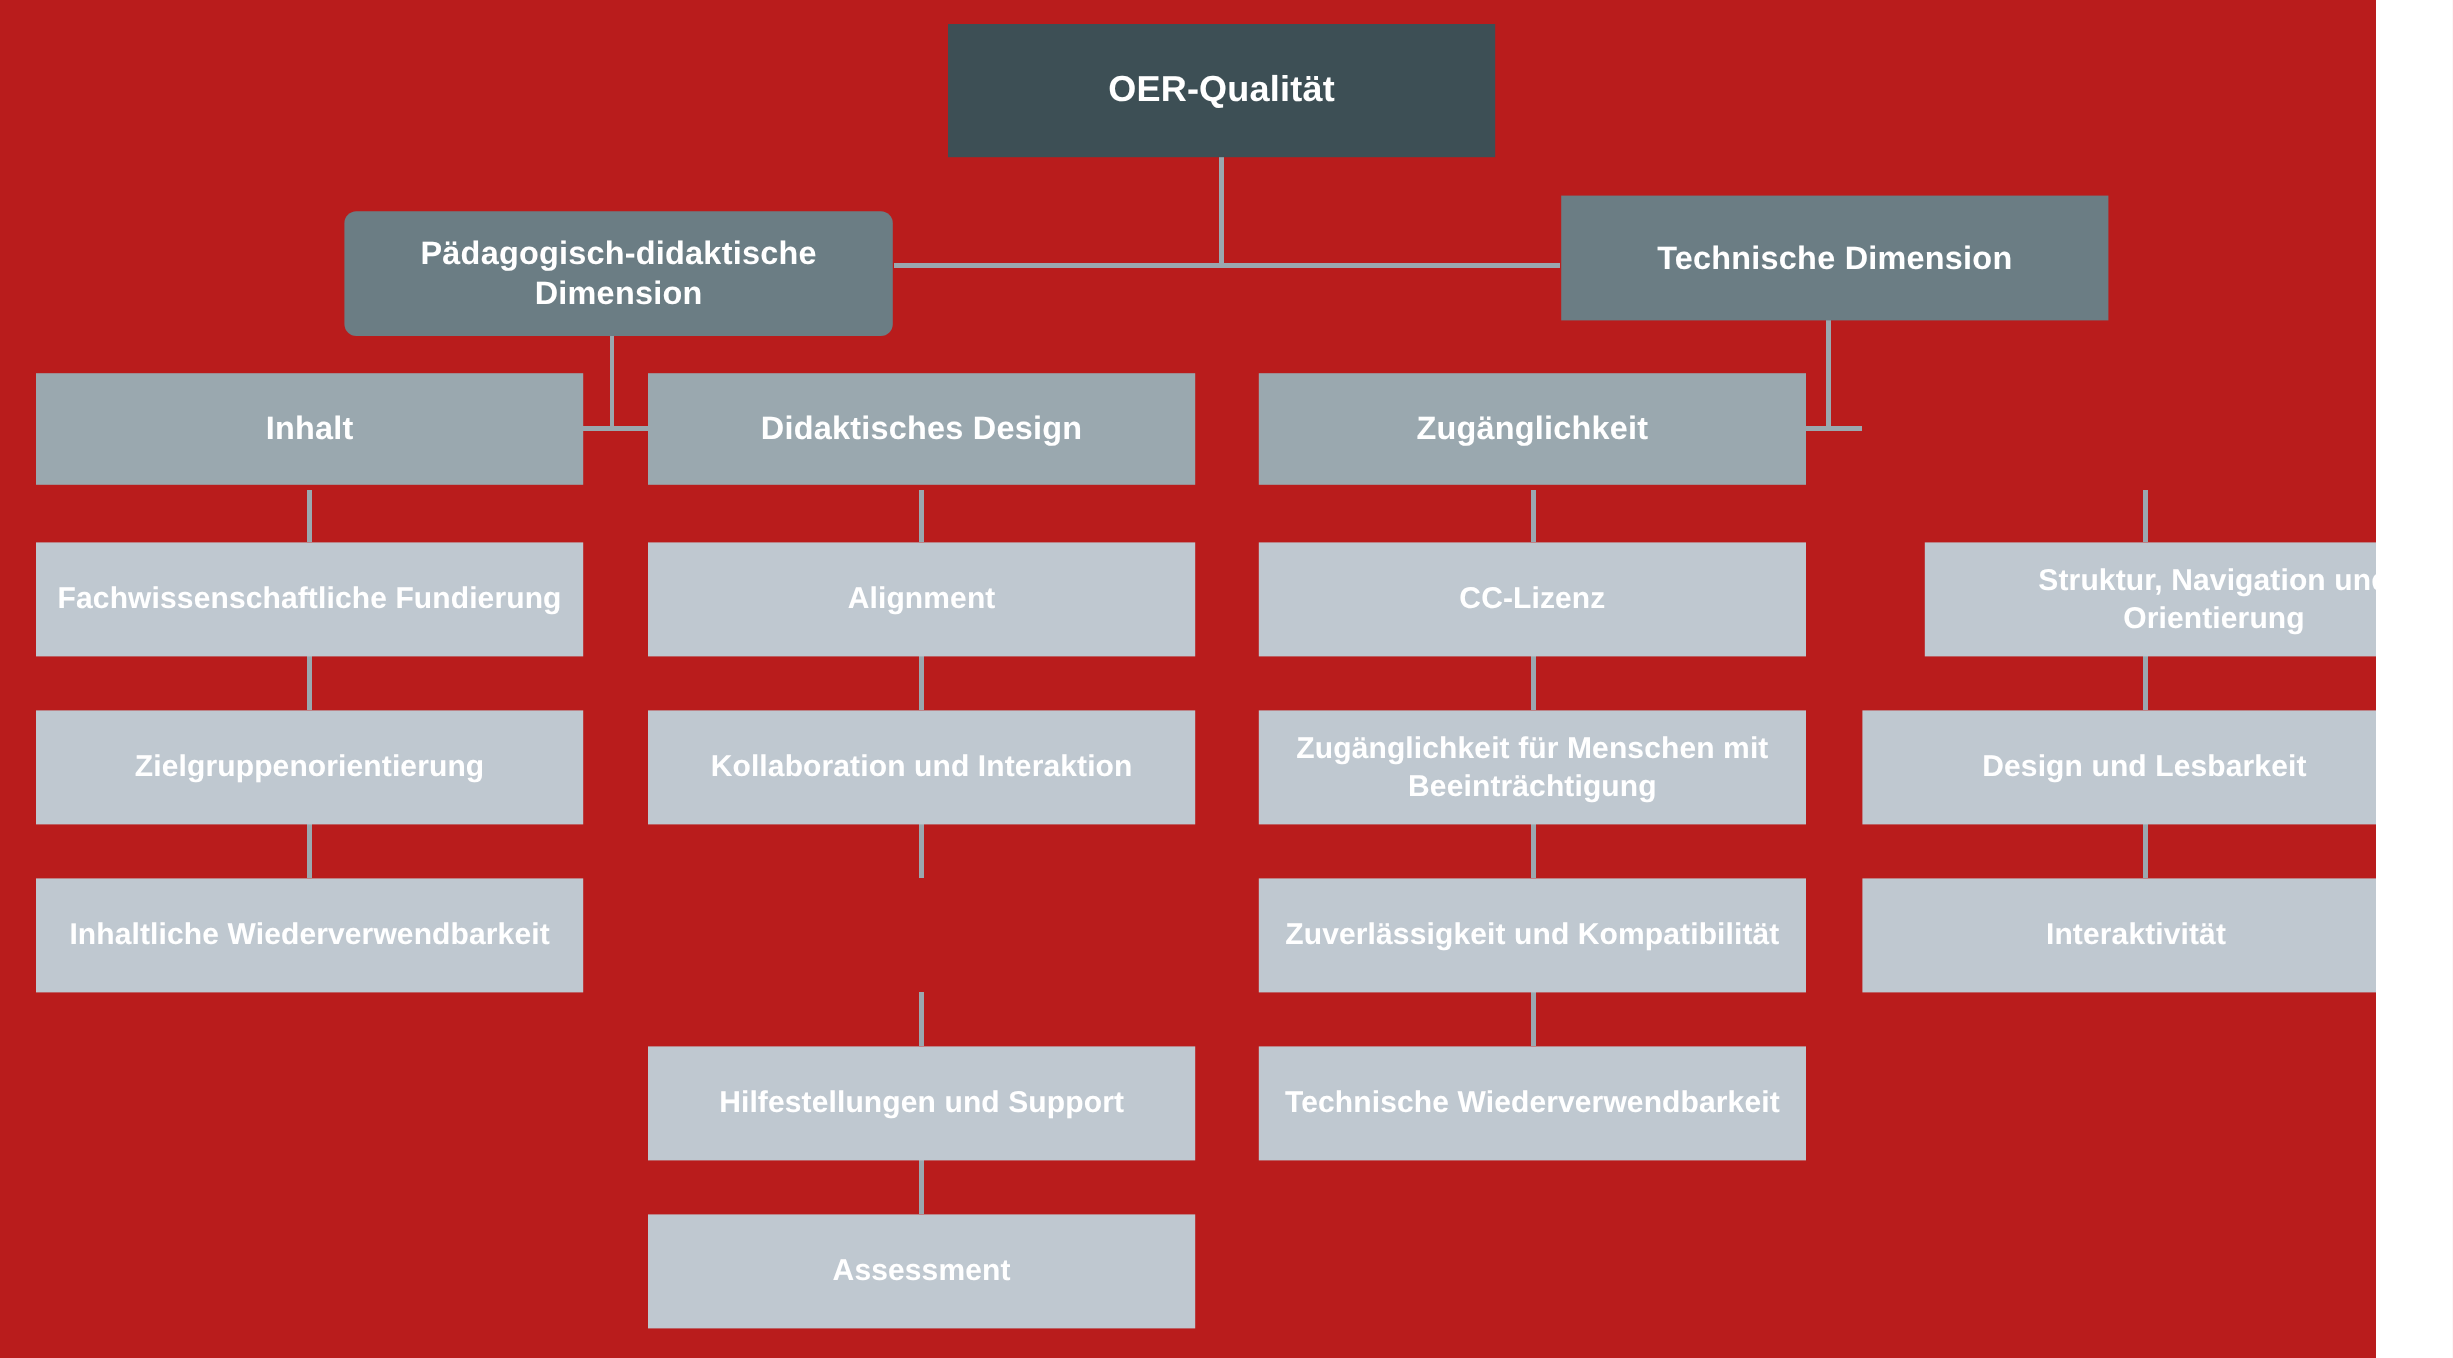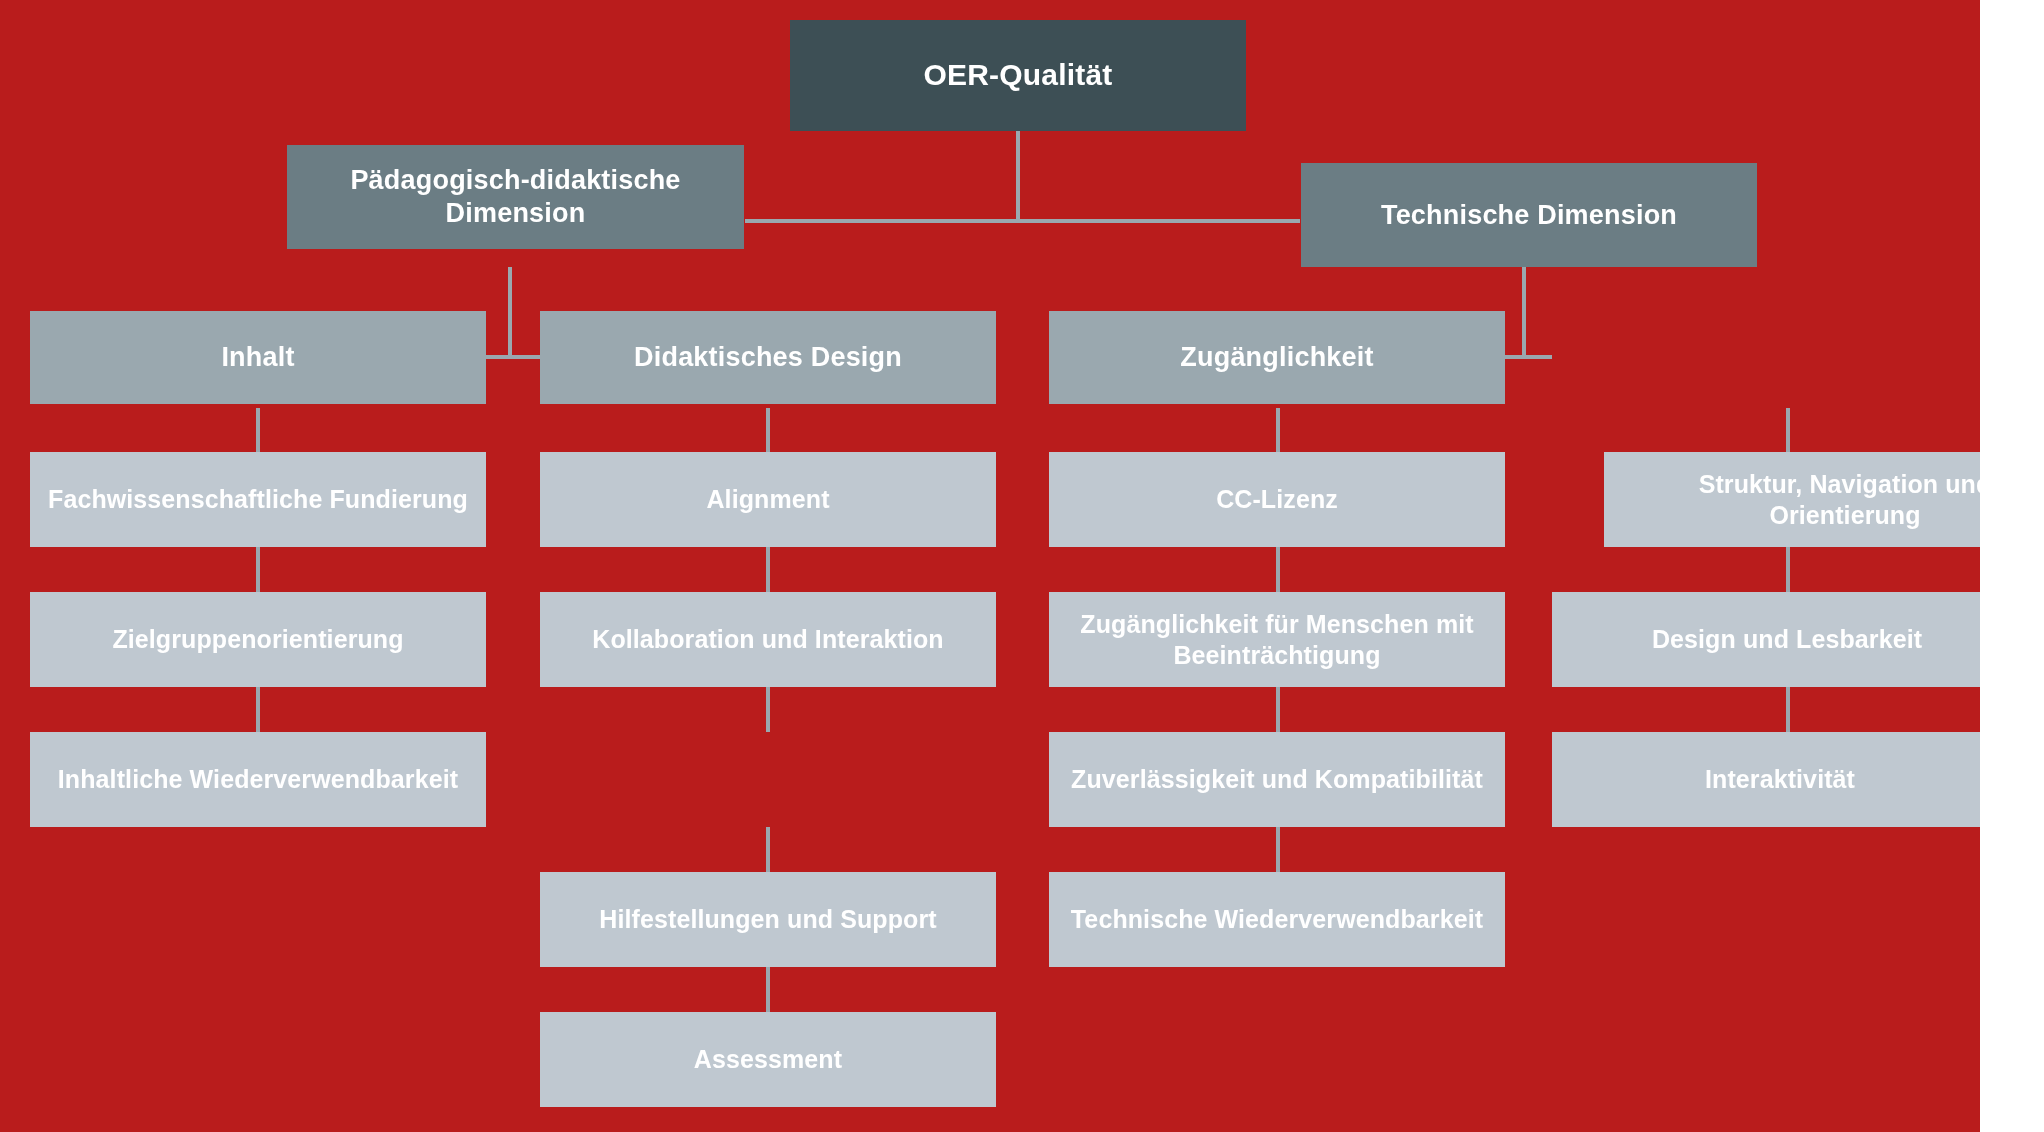--- a/index.html
+++ b/index.html
@@ -104,21 +104,21 @@
       <line x1="1788" y1="408" x2="1788" y2="452"></line>
       <line x1="1788" y1="547" x2="1788" y2="592"></line>
       <line x1="1788" y1="687" x2="1788" y2="732"></line>
     </g>
   </svg>
 
   <div class="node node-root" style="left:790px; top:20px; width:456px; height:111px;">
     <span>OER-Qualität</span>
   </div>
 
-  <div class="node node-dimension" style="left:287px; top:145px; width:457px; height:104px;">
+  <div class="node node-dimension" style="left:287px; top:176px; width:457px; height:104px;border-radius:10px;">
     <span>Pädagogisch-didaktische Dimension</span>
   </div>
 
   <div class="node node-dimension" style="left:1301px; top:163px; width:456px; height:104px;">
     <span>Technische Dimension</span>
   </div>
 
   <div class="node node-category" style="left:30px; top:311px; width:456px; height:93px;">
     <span>Inhalt</span>
   </div>

